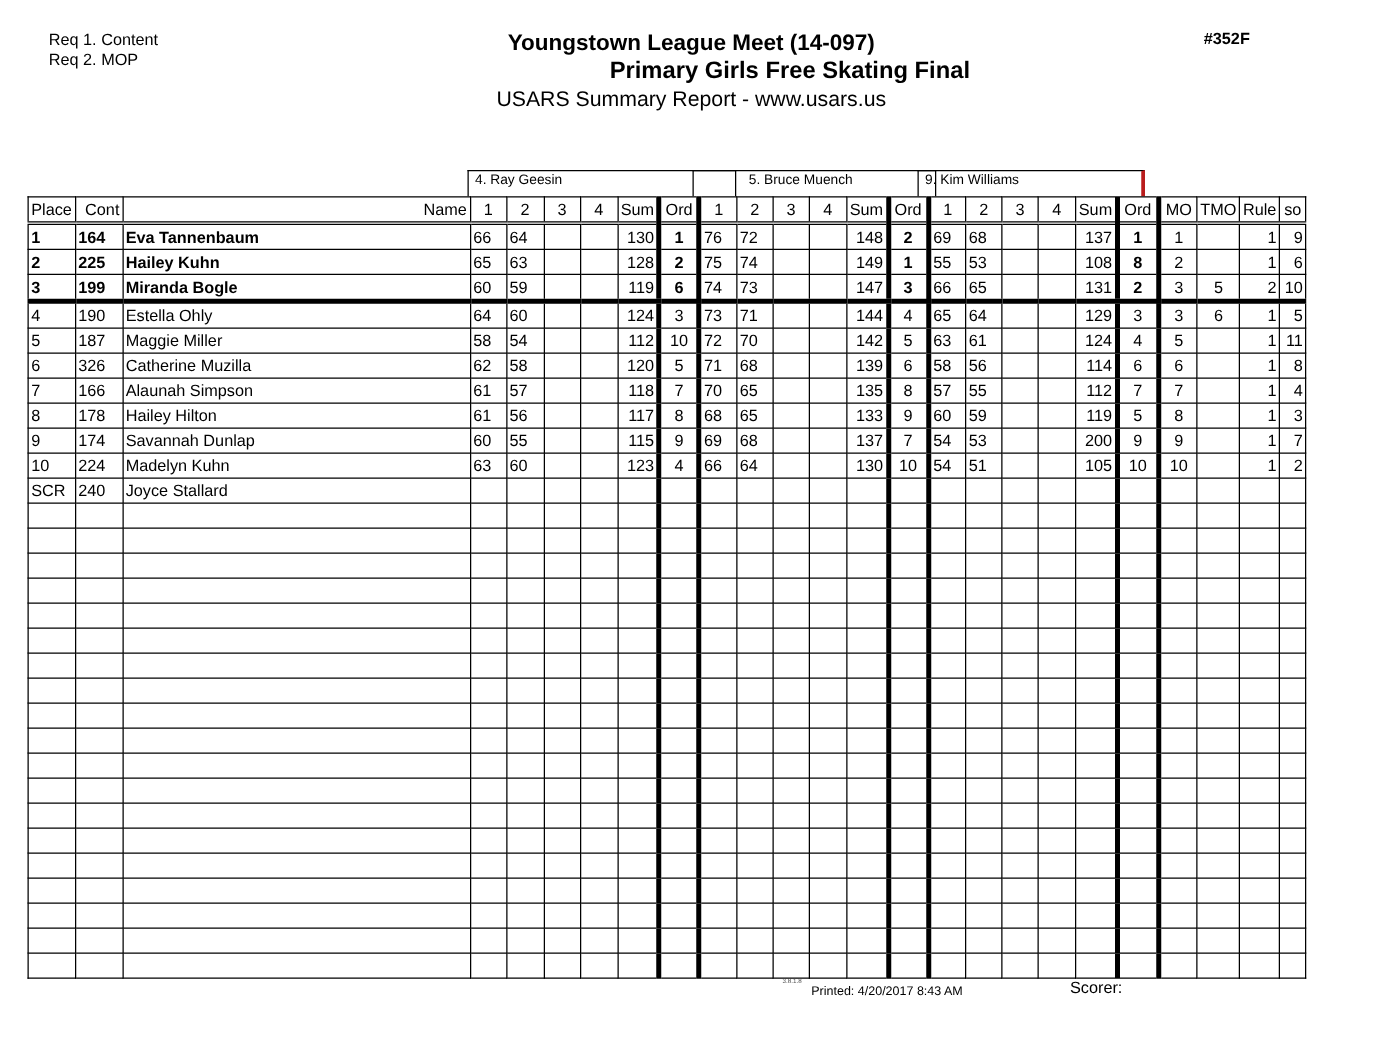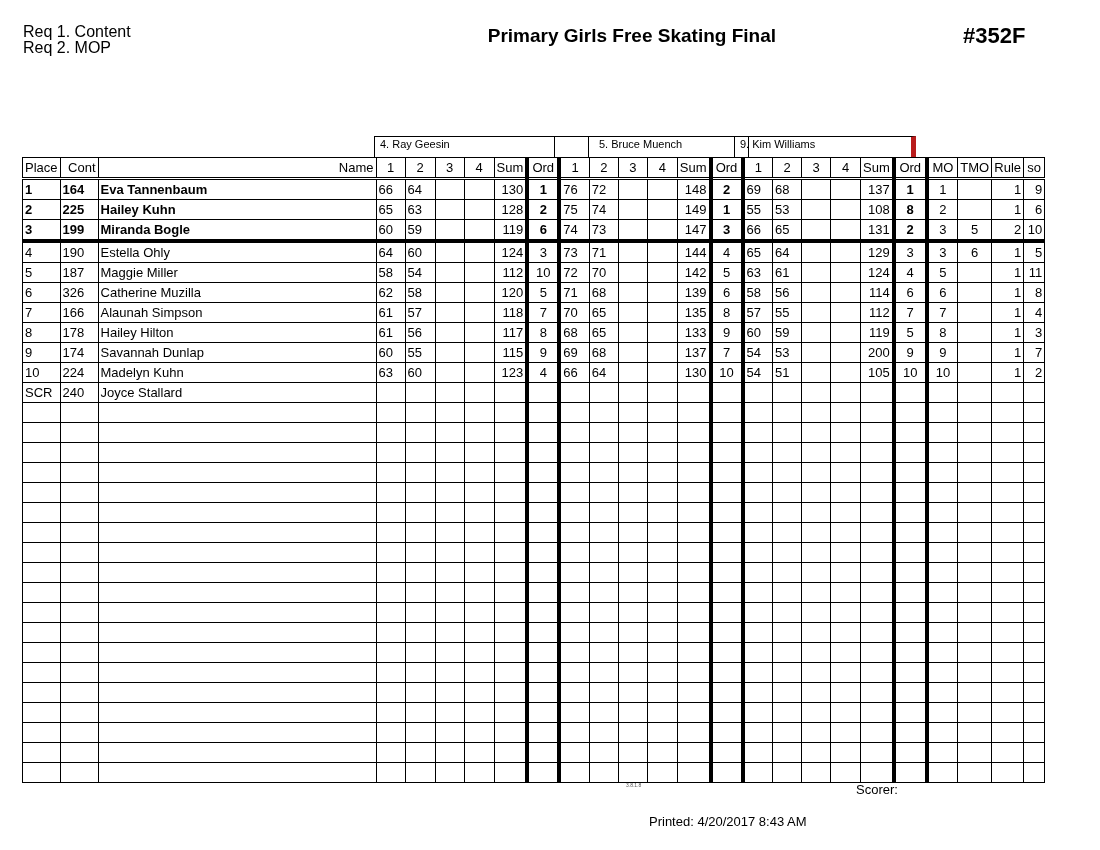--- a/index.html
+++ b/index.html
@@ -1,59 +1,61 @@
 <!DOCTYPE html>
 <html><head>
 <meta charset="utf-8">
 <style>
   html, body { margin: 0; padding: 0; background: #ffffff; }
   body { width: 1100px; height: 850px; position: relative; overflow: hidden;
          font-family: "Liberation Sans", sans-serif; color: #000; }
-  .req { position: absolute; left: 23px; font-size: 16px; line-height: 14px; }
+  .req { position: absolute; left: 39px; font-size: 13px; line-height: 14px; }
   .title-block { position: absolute; left: 330px; width: 446px; top: 24px; text-align: center; }
   .t1 { font-size: 18px; font-weight: bold; line-height: 21px; }
   .t2 { font-size: 15px; line-height: 17px; }
   .t3 { font-size: 19px; font-weight: bold; line-height: 24px; text-align: right; }
   .t4 { font-size: 17px; line-height: 21px; }
-  .event-no { position: absolute; left: 963px; top: 23px; font-size: 22px; font-weight: bold; }
+  .event-no { position: absolute; left: 963px; top: 23px; font-size: 13px; font-weight: bold; }
 
   table.grid { position: absolute; left: 22px; top: 157px; border-collapse: collapse; table-layout: fixed; }
   table.grid td, table.grid th { border: 1px solid #000; padding: 0 2px; height: 19px; font-size: 13px;
         font-weight: normal; white-space: nowrap; overflow: hidden; line-height: 19px; }
   table.grid thead th { height: 19px; }
   table.grid thead tr.colhdr th { border-bottom: 3px double #000; text-align: center; }
   table.grid thead tr.colhdr th.l { text-align: right; }
   .ctr { text-align: center; }
   .rt { text-align: right; }
   .b { font-weight: bold; }
   .thickL { border-left: 4px solid #000 !important; }
   .thickR { border-right: 4px solid #000 !important; }
   tr.podium td { font-weight: bold; }
   tr.podium td.nb { font-weight: normal; }
   tr.cutline td { border-bottom: 4px solid #000; }
   .judge-row { position: absolute; top: 136px; height: 21px; border: 1px solid #000; border-bottom: none;
         font-size: 11px; line-height: 14px; padding-left: 5px; box-sizing: border-box; }
   .footer-ver { position: absolute; left: 626px; top: 782px; font-size: 5px; color: #555; }
-  .footer-printed { position: absolute; left: 649px; top: 814px; font-size: 13px; }
+  .footer-printed { position: absolute; left: 649px; top: 788px; font-size: 10px; }
   .footer-scorer { position: absolute; left: 856px; top: 782px; font-size: 13px; }
 </style>
 </head>
 <body>
 
 <div class="req" style="top:25px">Req 1. Content</div>
 <div class="req" style="top:41px">Req 2. MOP</div>
 
 <div class="title-block">
+  <div class="t1">Youngstown League Meet (14-097)</div>
   <div class="t3">Primary Girls Free Skating Final</div>
+  <div class="t4">USARS Summary Report - www.usars.us</div>
 </div>
 <div class="event-no">#352F</div>
 
 <div class="judge-row" style="left:374px;width:215px;">4.  Ray Geesin</div>
 <div class="judge-row" style="left:554px;width:195px;padding-left:44px;">5.  Bruce Muench</div>
-<div class="judge-row" style="left:734px;width:182px;border-right:5px solid #b91c1c;">9.  Kim Williams</div>
+<div class="judge-row" style="left:734px;width:182px;border-right:3px solid #b91c1c;">9.  Kim Williams</div>
 
 <table class="grid">
   <colgroup>
     <col style="width:36px">
       <col style="width:38px">
       <col style="width:278px">
     <col style="width:29px">
       <col style="width:30px">
       <col style="width:29px">
       <col style="width:30px">

